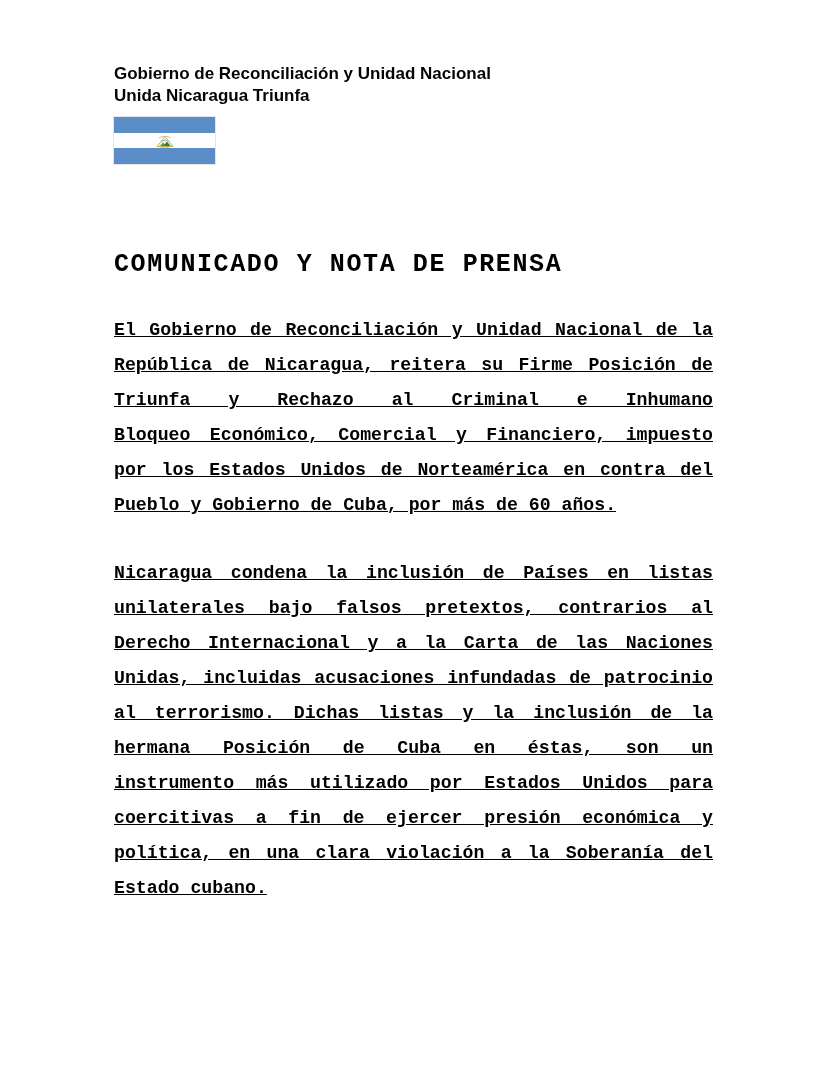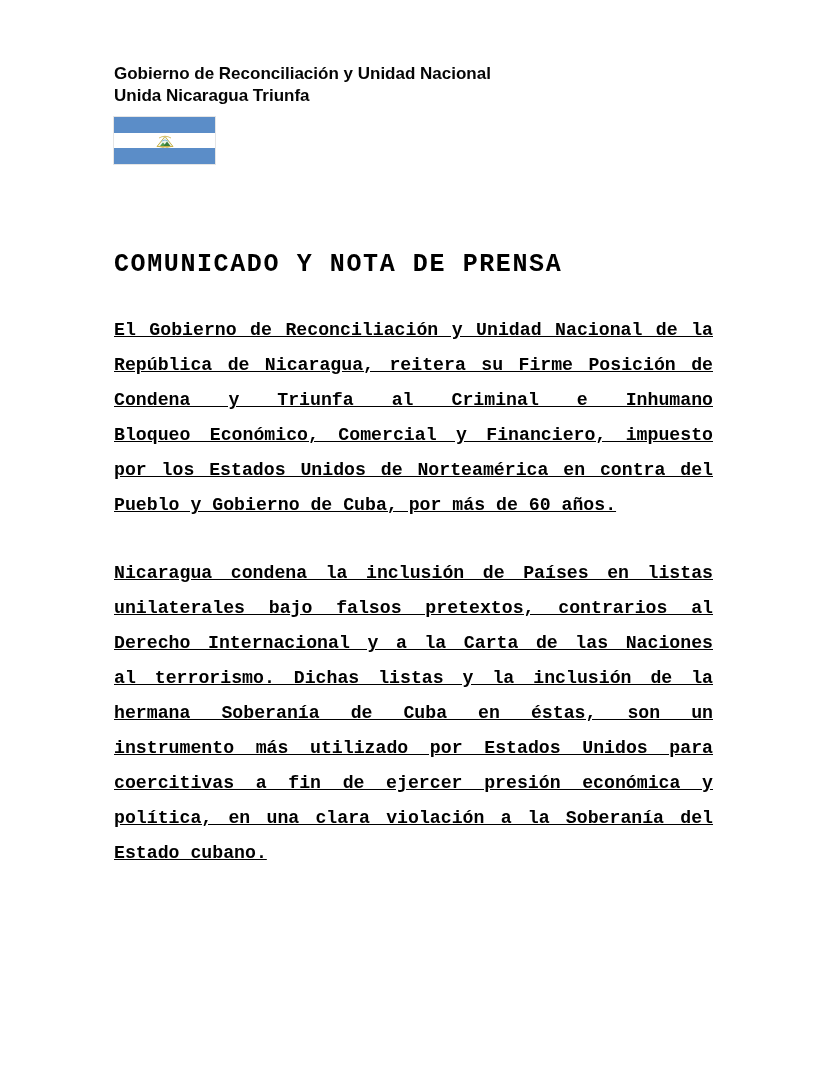--- a/index.html
+++ b/index.html
@@ -108,31 +108,32 @@
     </div>
     <div class="stripe stripe-blue" style="background: rgb(91, 141, 200);"></div>
   </div>
 
   <h1 class="title">COMUNICADO Y NOTA DE PRENSA</h1>
 
   <div class="body-text" id="body-container">
       <div class="paragraph">
         <div class="line">El Gobierno de Reconciliación y Unidad Nacional de la</div>
         <div class="line">República de Nicaragua, reitera su Firme Posición de</div>
-        <div class="line">Condena y Triunfa al Criminal e Inhumano</div>
+        <div class="line">Triunfa y Rechazo al Criminal e Inhumano</div>
         <div class="line">Bloqueo Económico, Comercial y Financiero, impuesto</div>
         <div class="line">por los Estados Unidos de Norteamérica en contra del</div>
         <div class="line last">Pueblo y Gobierno de Cuba, por más de 60 años.</div>
       </div>
       <div class="paragraph">
         <div class="line">Nicaragua condena la inclusión de Países en listas</div>
         <div class="line">unilaterales bajo falsos pretextos, contrarios al</div>
         <div class="line">Derecho Internacional y a la Carta de las Naciones</div>
+        <div class="line">Unidas, incluidas acusaciones infundadas de patrocinio</div>
         <div class="line">al terrorismo. Dichas listas y la inclusión de la</div>
-        <div class="line">hermana Soberanía de Cuba en éstas, son un</div>
+        <div class="line">hermana Posición de Cuba en éstas, son un</div>
         <div class="line">instrumento más utilizado por Estados Unidos para</div>
         <div class="line">coercitivas a fin de ejercer presión económica y</div>
         <div class="line">política, en una clara violación a la Soberanía del</div>
         <div class="line last">Estado cubano.</div>
       </div>
     </div>
 
 </div>
 
 </body></html>

